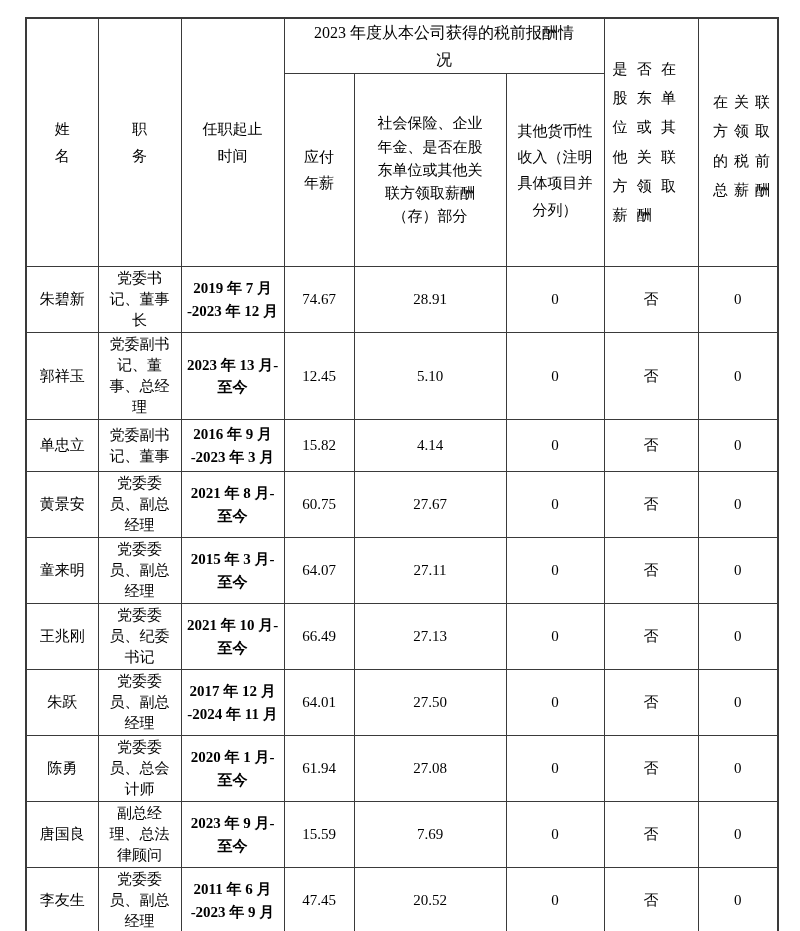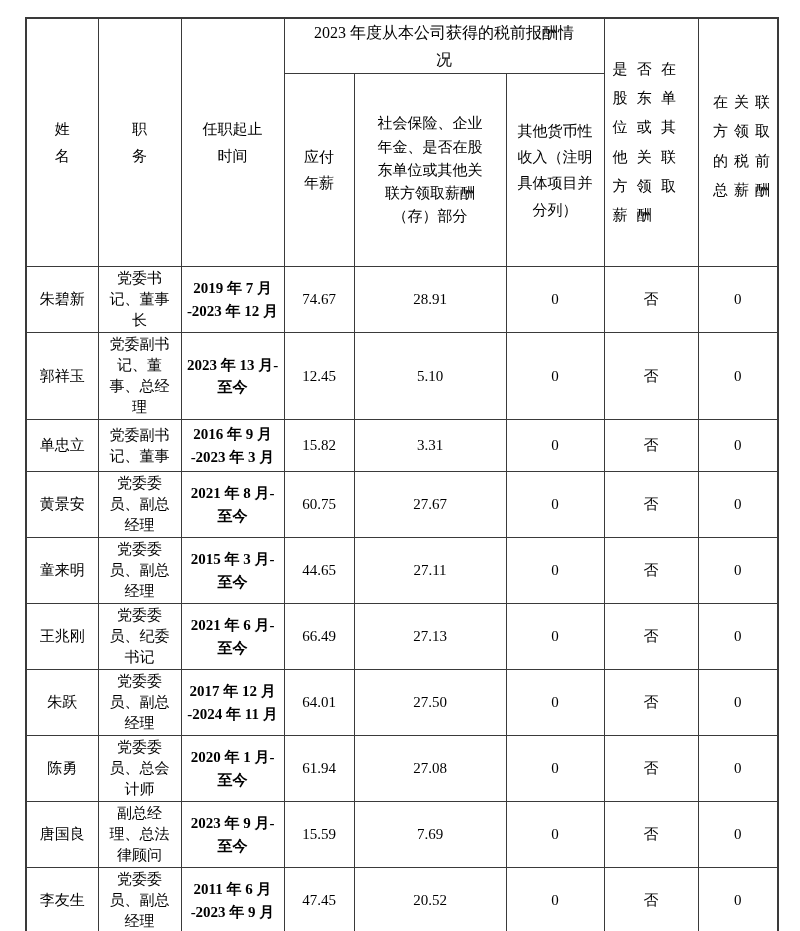--- a/index.html
+++ b/index.html
@@ -82,51 +82,51 @@
         <td class="c-num">0</td>
         <td class="c-flag">否</td>
         <td class="c-num">0</td>
       </tr>
       <tr class="short">
         <td>单忠立</td>
         <td class="c-pos">党委副书记、董事</td>
         <td class="c-date">2016 年 9 月
 -2023 年 3 月</td>
         <td class="c-num">15.82</td>
-        <td class="c-num">3.31</td>
+        <td class="c-num">4.14</td>
         <td class="c-num">0</td>
         <td class="c-flag">否</td>
         <td class="c-num">0</td>
       </tr>
       <tr>
         <td>黄景安</td>
         <td class="c-pos">党委委员、副总经理</td>
         <td class="c-date">2021 年 8 月-
 至今</td>
         <td class="c-num">60.75</td>
         <td class="c-num">27.67</td>
         <td class="c-num">0</td>
         <td class="c-flag">否</td>
         <td class="c-num">0</td>
       </tr>
       <tr>
         <td>童来明</td>
         <td class="c-pos">党委委员、副总经理</td>
         <td class="c-date">2015 年 3 月-
 至今</td>
-        <td class="c-num">44.65</td>
+        <td class="c-num">64.07</td>
         <td class="c-num">27.11</td>
         <td class="c-num">0</td>
         <td class="c-flag">否</td>
         <td class="c-num">0</td>
       </tr>
       <tr>
         <td>王兆刚</td>
         <td class="c-pos">党委委员、纪委书记</td>
-        <td class="c-date">2021 年 6 月-
+        <td class="c-date">2021 年 10 月-
 至今</td>
         <td class="c-num">66.49</td>
         <td class="c-num">27.13</td>
         <td class="c-num">0</td>
         <td class="c-flag">否</td>
         <td class="c-num">0</td>
       </tr>
       <tr>
         <td>朱跃</td>
         <td class="c-pos">党委委员、副总经理</td>

